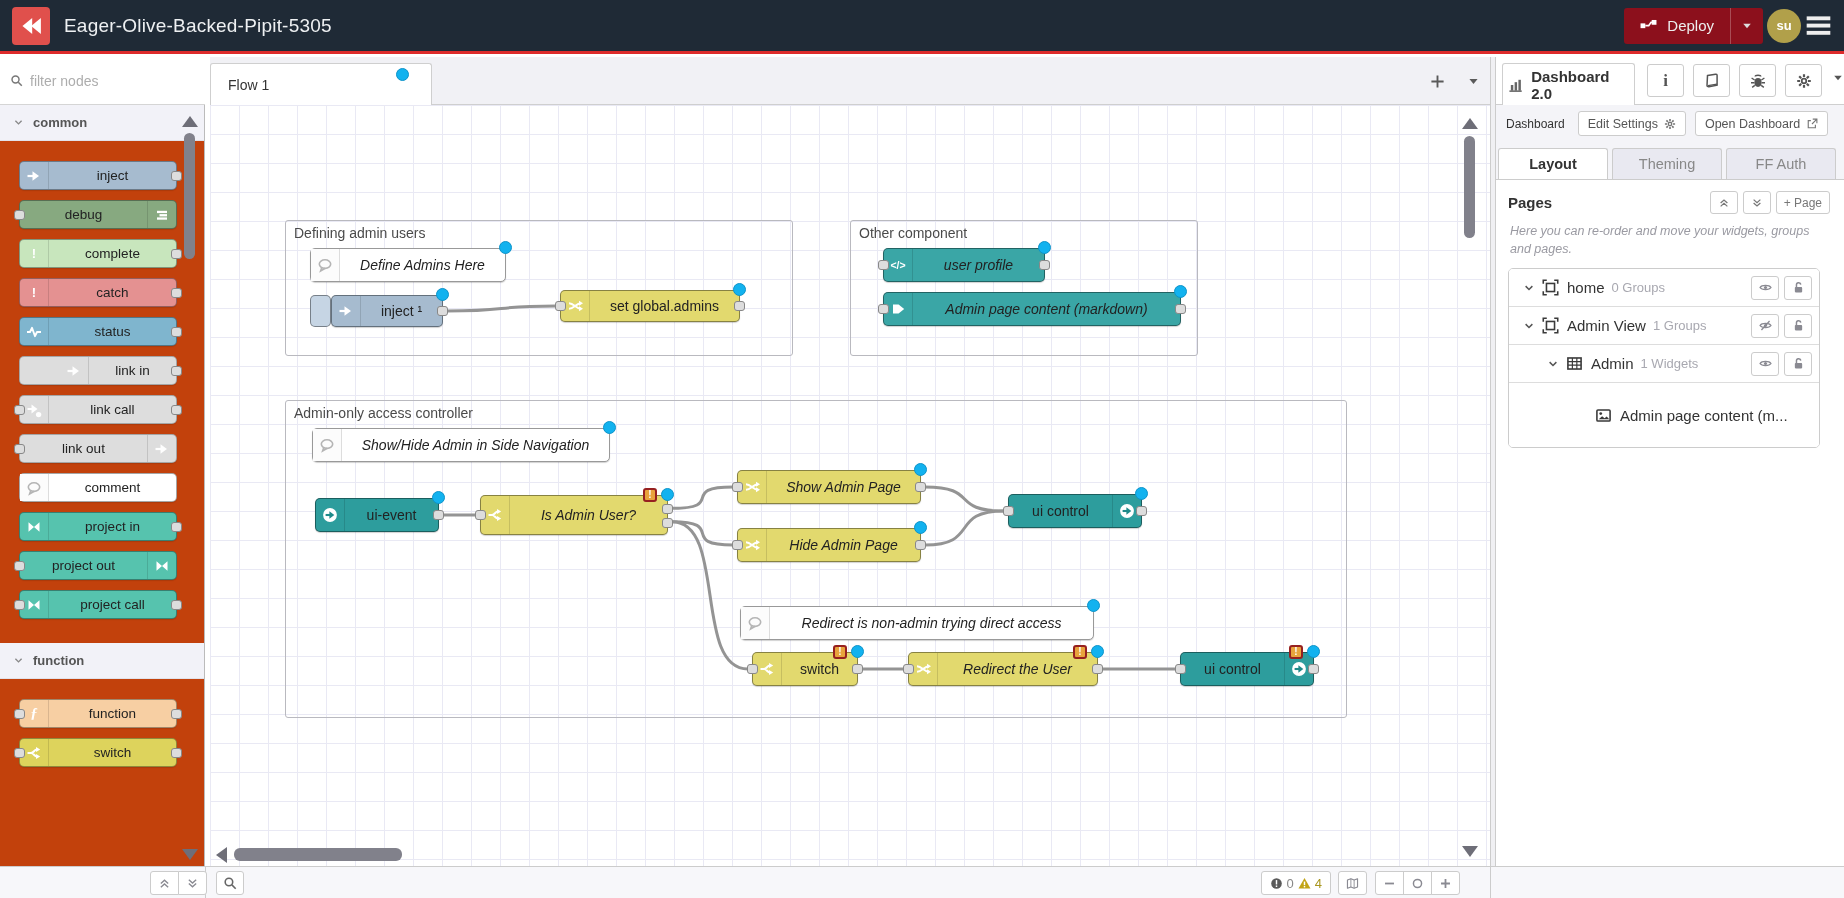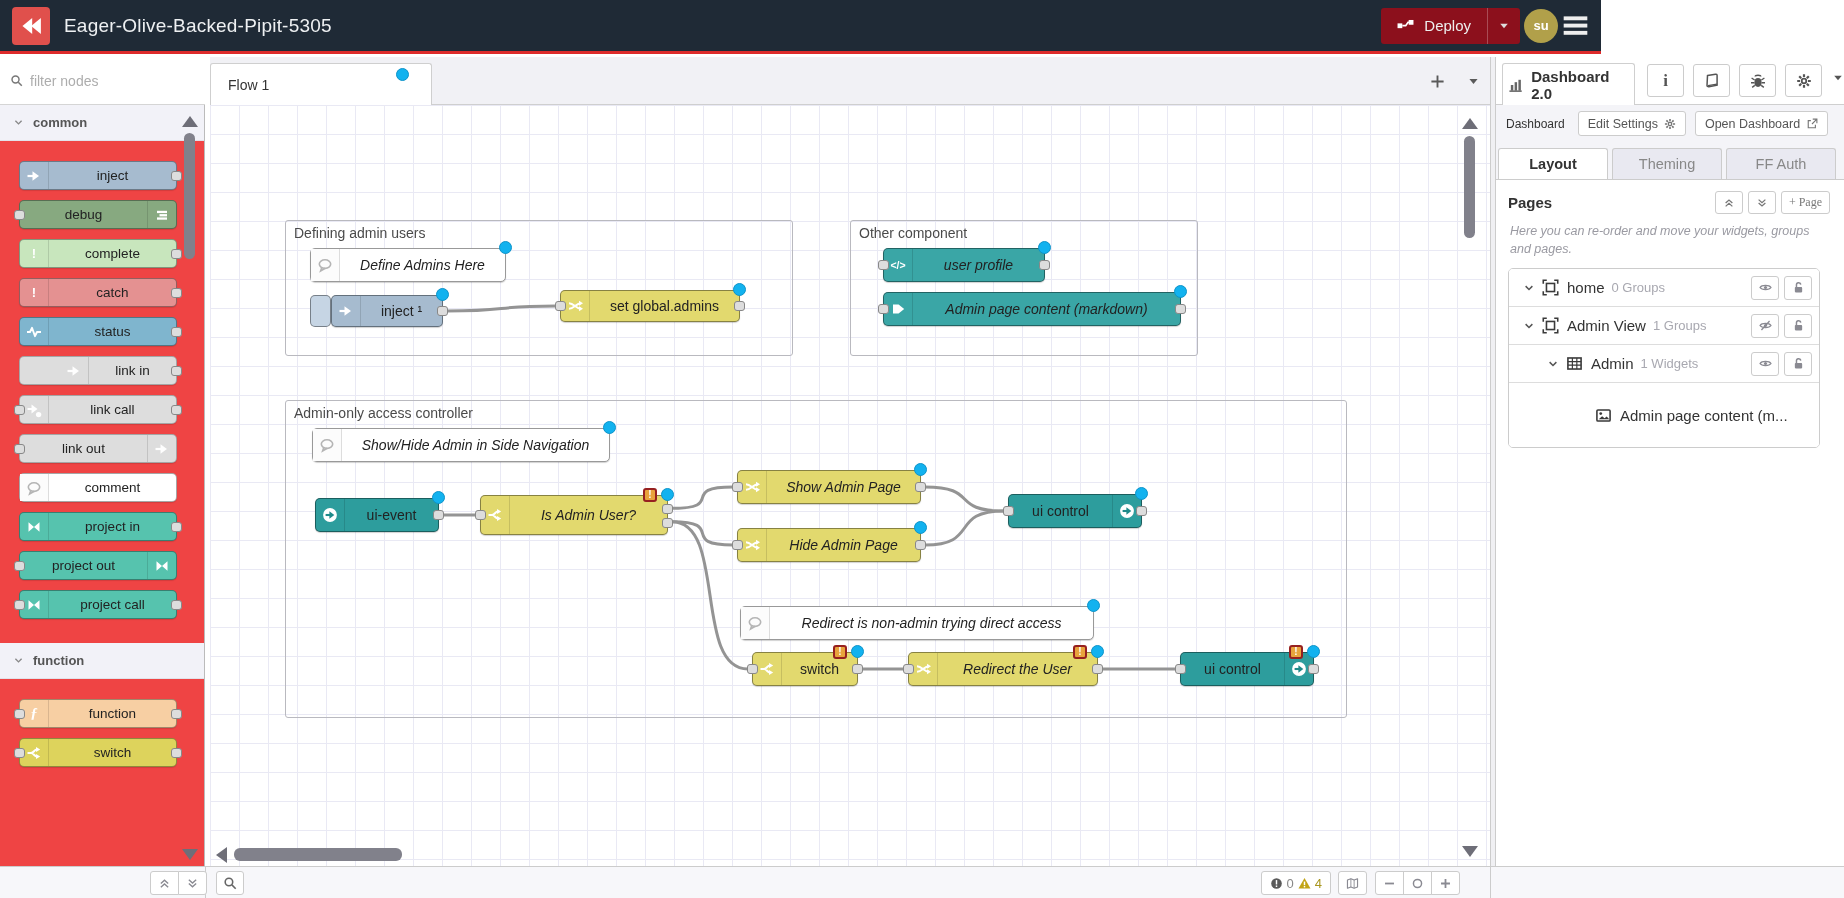--- a/index.html
+++ b/index.html
@@ -1,21 +1,21 @@
 <!DOCTYPE html>
 <html><head>
 <meta charset="utf-8">
 <style>
   * { box-sizing: border-box; margin: 0; padding: 0; }
   html,body { background:#888; }
   body { font-family: "Liberation Sans", sans-serif; }
   #app { position:relative; width:1844px; height:898px; background:#fff; overflow:hidden; }
 
   
-  #header { position:absolute; left:0; top:0; width:1601px; height:54px; background:#1f2a36;
+  #header { position:absolute; left:0; top:0; width:1844px; height:54px; background:#1f2a36;
             border-bottom:3px solid #dd2b2b; display:flex; align-items:center; padding:0 12px; }
   #logo { width:38px; height:38px; border-radius:4px; background:#e0504c; display:flex; align-items:center; justify-content:center; }
   #logo svg { width:24px; height:24px; color:#fff; }
   #hdr-title { margin-left:14px; font-size:19px; color:#eef0f2; letter-spacing:.2px; }
   #hdr-right { margin-left:auto; display:flex; align-items:center; gap:4px; }
   #deploy-btn { display:flex; align-items:stretch; background:#8c101c; border-radius:3px; color:#eee; height:36px; cursor:pointer; }
   #deploy-main { display:flex; align-items:center; gap:10px; padding:0 16px; font-size:15px; }
   #deploy-main svg { width:17px; height:17px; color:#fff; }
   #deploy-caret { display:flex; align-items:center; padding:0 10px; border-left:1px solid rgba(255,255,255,.25); }
   #deploy-caret svg, .caret svg { width:12px; height:12px; color:#ddd; }
@@ -33,21 +33,21 @@
   #tabstrip { position:absolute; left:210px; top:57px; width:1280px; height:48px; background:#f1f1f5; border-bottom:1px solid #cfcfcf; }
   #flow-tab { position:absolute; left:0; top:6px; width:222px; height:42px; background:#fff; border:1px solid #cfcfcf; border-bottom:none;
               border-radius:3px 3px 0 0; display:flex; align-items:center; padding-left:17px; font-size:14px; color:#333; }
   #flow-tab .dot { position:absolute; right:22px; top:4px; }
   #strip-btns { position:absolute; right:10px; top:0; height:48px; display:flex; align-items:center; gap:22px; color:#5a5a5a; }
   #strip-btns svg { display:block; }
 
   .dot { width:13px; height:13px; border-radius:50%; background:#12b2ef; border:1px solid #0d93c9; }
 
   
-  #palette { position:absolute; left:0; top:105px; width:205px; height:761px; background:#ef4444; border-right:1px solid #bbb; overflow:hidden; }
+  #palette { position:absolute; left:0; top:105px; width:205px; height:761px; background:#c2410c; border-right:1px solid #bbb; overflow:hidden; }
   .pal-header { height:36px; background:#f2f2f8; border-bottom:1px solid #e2e2ea; display:flex; align-items:center; gap:9px;
                 padding-left:13px; color:#555; font-size:13px; font-weight:bold; }
   .pal-header svg { width:11px; height:11px; color:#888; }
   .pal-items { padding:10px 0 14px 0; }
   .pnode { position:relative; width:158px; height:29px; margin:10px 0 10px 19px; display:flex; align-items:stretch;
            border:1px solid rgba(0,0,0,.35); border-radius:5px; box-shadow:0 1px 1px rgba(0,0,0,.12); cursor:grab; }
   .nlabel { flex:1; display:flex; align-items:center; justify-content:center; font-size:13.5px; color:#222; white-space:nowrap; padding:0 6px; }
   .nicon { width:29px; flex:none; display:flex; align-items:center; justify-content:center; color:#fff; }
   .nicon.left { border-right:1px solid rgba(0,0,0,.12); }
   .nicon.right { border-left:1px solid rgba(0,0,0,.12); }
@@ -103,21 +103,21 @@
   .sb-btn svg { width:12px; height:12px; color:#777; }
   #sb-tabs { background:#f4f4f8; display:flex; padding:6px 0 0 2px; border-bottom:1px solid #ccc; gap:4px; }
   .sb-tab2 { width:110px; height:31px; display:flex; align-items:center; justify-content:center; font-size:14.5px;
              border:1px solid #ccc; border-bottom:none; border-radius:3px 3px 0 0; background:#e9e9f1; color:#888; cursor:pointer; }
   .sb-tab2.active { background:#fff; color:#333; font-weight:bold; margin-bottom:-1px; z-index:2; }
   #sb-content { padding:11px 14px 0 12px; }
   #pages-row { display:flex; align-items:center; }
   #pages-title { font-size:15px; font-weight:bold; color:#333; }
   #pages-btns { margin-left:auto; display:flex; gap:5px; align-items:center; }
   .mini-btn { height:23px; min-width:27px; background:#fff; border:1px solid #ccc; border-radius:3px; color:#777;
-              display:flex; align-items:center; justify-content:center; font-size:12px; padding:4px 7px; cursor:pointer;font-family:Liberation Serif, serif; }
+              display:flex; align-items:center; justify-content:center; font-size:12px; padding:4px 7px; cursor:pointer; }
   .mini-btn svg { width:12px; height:12px; }
   #pages-help { font-style:italic; color:#9a9aa2; font-size:12.5px; line-height:1.45; margin:8px 2px 10px 2px; width:300px; }
   #tree { border:1px solid #ccc; border-radius:5px; width:312px; overflow:hidden; }
   .trow { display:flex; align-items:center; height:38px; border-bottom:1px solid #ddd; padding-right:7px; background:#fff; cursor:pointer; }
   .trow:last-child { border-bottom:none; }
   .trow.tall { height:64px; }
   .trow .chev { width:12px; height:12px; color:#555; margin-right:7px; }
   .trow .ticn { width:17px; height:17px; color:#3a3a3a; margin-right:8px; flex:none; }
   .trow .tname { font-size:15px; color:#333; white-space:nowrap; }
   .trow .tcount { font-size:13px; color:#a8a8b0; margin-left:7px; white-space:nowrap; }

